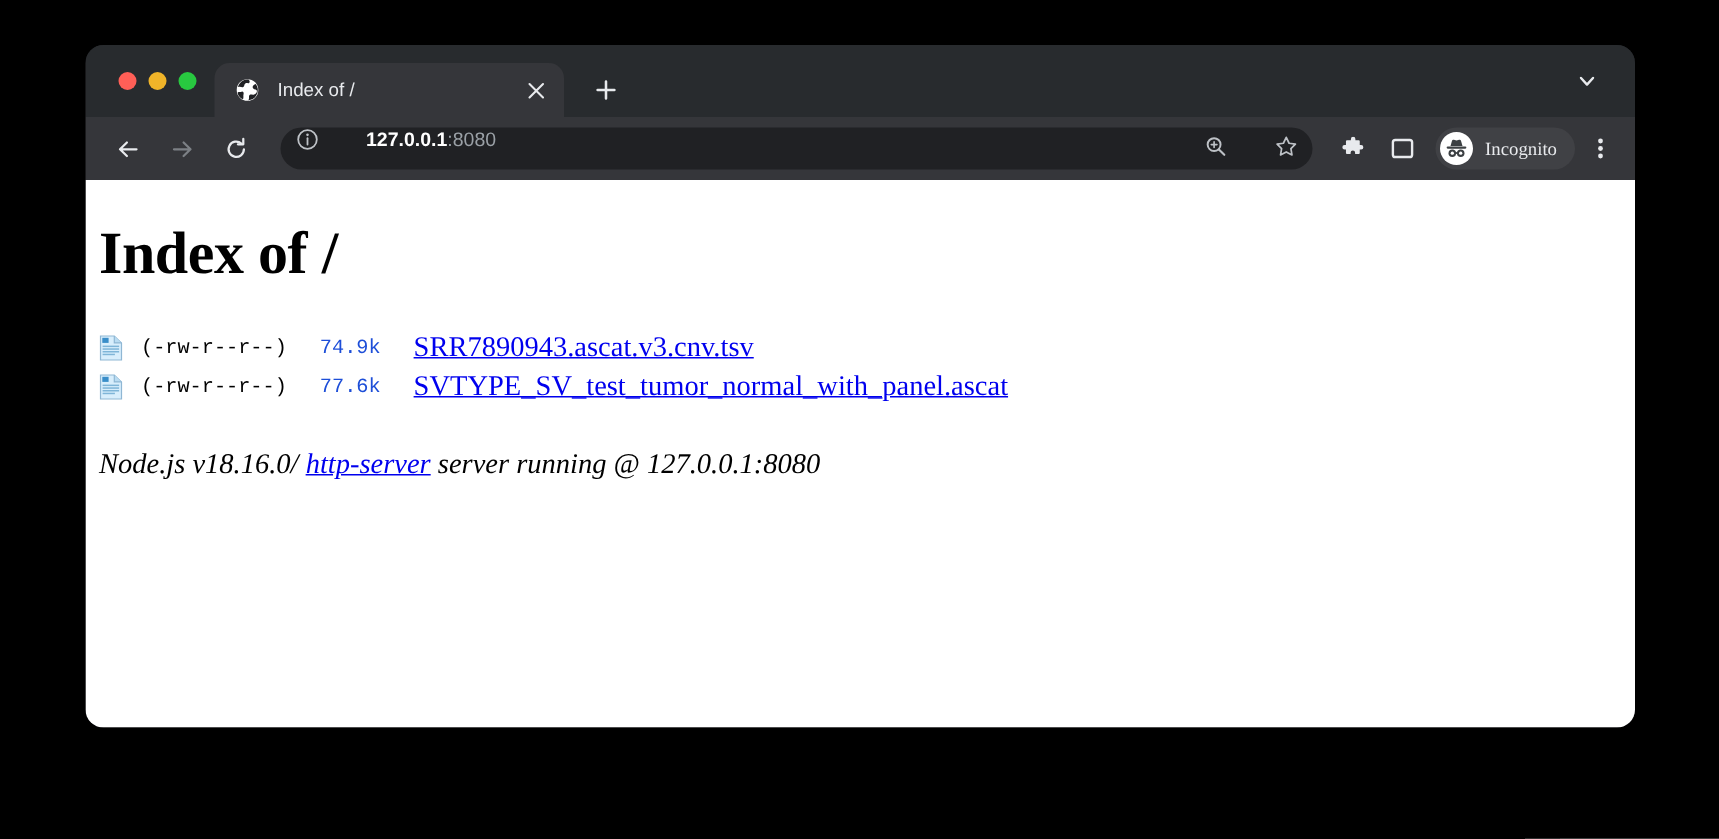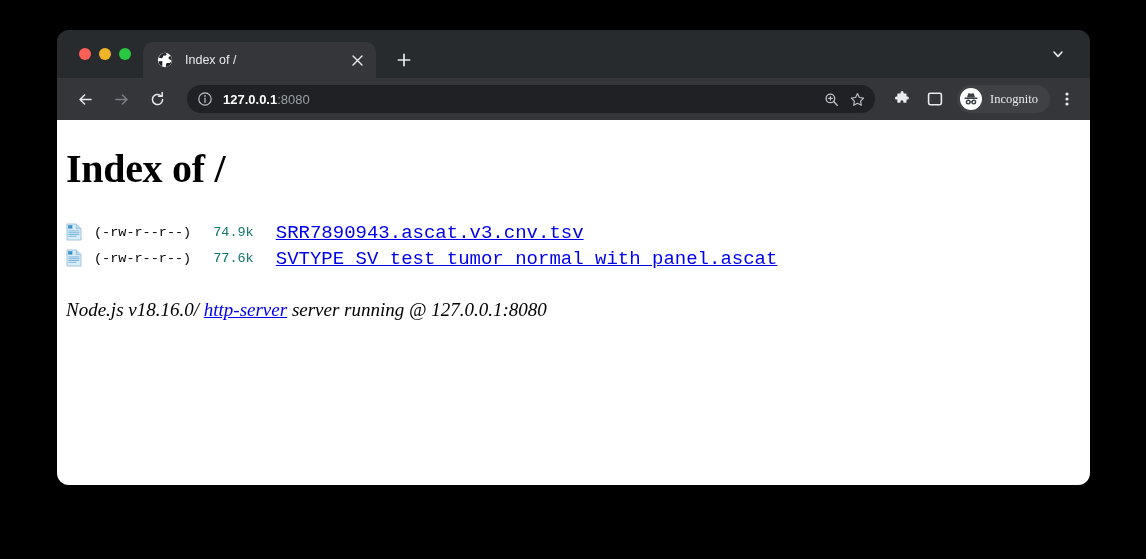--- a/index.html
+++ b/index.html
@@ -141,25 +141,25 @@
     flex: 0 0 28px;
   }
   .nav-btn.first { margin-left: 0; }
 
   .omnibox {
     flex: 1 1 auto;
     height: 28px;
     background: #202124;
     border-radius: 14px;
     display: flex;
-    align-items: center;
     margin: 0 8px 0 8px;
     padding: 0 6px 0 10px;
     box-sizing: border-box;
     min-width: 0;
+    gap: 21px;
   }
   .omnibox .info-icon {
     width: 16px;
     height: 16px;
     flex: 0 0 16px;
     margin-right: 10px;
     display: block;
   }
   .omnibox .url {
     flex: 1 1 auto;
@@ -275,34 +275,33 @@
   .col-perm {
     font-family: "Liberation Mono", monospace;
     font-size: 13.5px;
     color: #000000;
     white-space: pre;
     padding-right: 22px !important;
   }
   .col-size {
     font-family: "Liberation Mono", monospace;
     font-size: 13.5px;
-    color: #0f766e;
+    color: #1d4ed8;
     text-align: center;
     white-space: pre;
     padding-right: 22px !important;
   }
   .col-name {
     font-family: "Liberation Serif", serif;
     font-size: 19px;
     white-space: nowrap;
   }
   .col-name a {
     color: #0000ee;
     text-decoration: underline;
-    font-family: Liberation Mono, monospace;
   }
 
   .footer-line {
     margin-top: 28px;
     font-family: "Liberation Serif", serif;
     font-style: italic;
     font-size: 19px;
     color: #000000;
     white-space: nowrap;
   }

